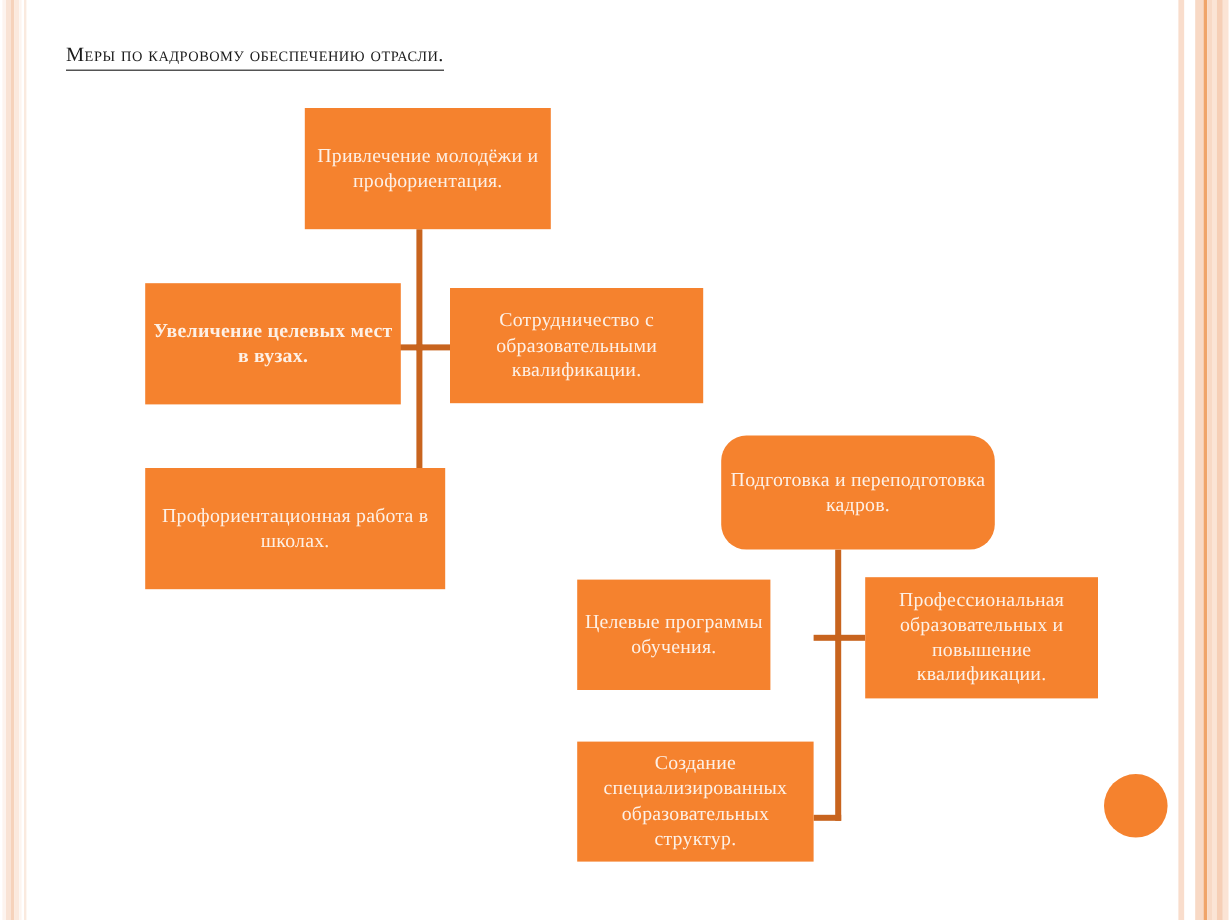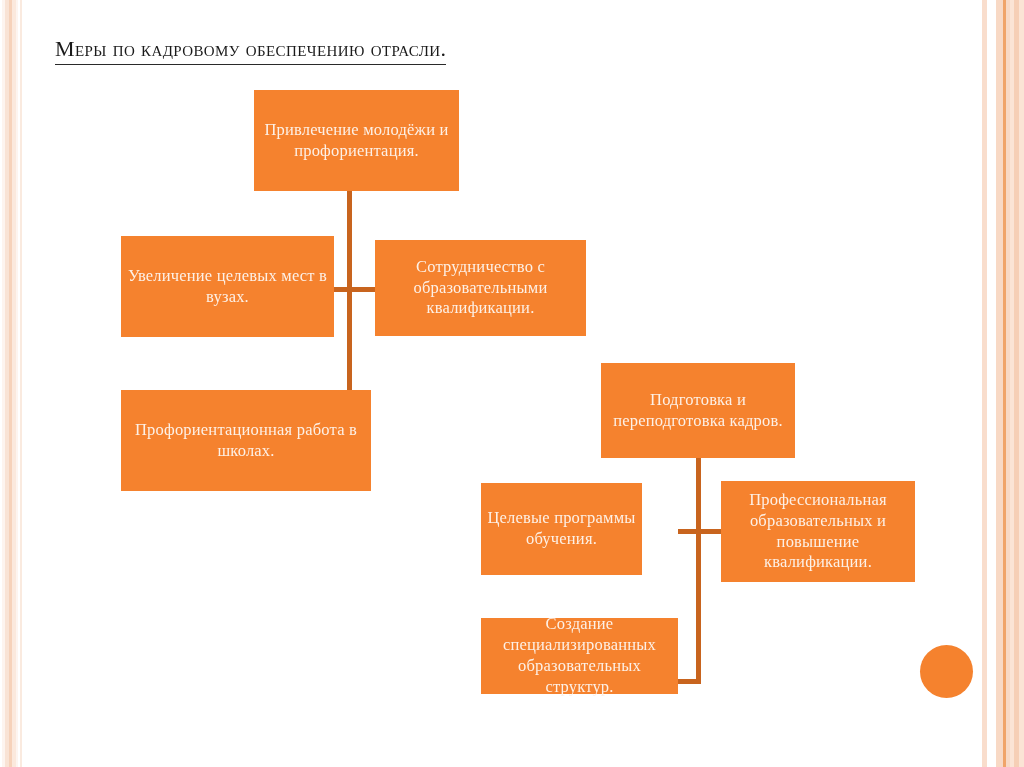--- a/index.html
+++ b/index.html
@@ -26,21 +26,21 @@
     pointer-events: none;
   }
   .left-stripes { position: absolute; top:0; left:0; width: 30px; height: 767px; }
   .right-stripes { position: absolute; top:0; right:0; width: 48px; height: 767px; }
 
   
   .slide-title {
     position: absolute;
     left: 55px;
     top: 36px;
-    font-size: 22px;
+    font-size: 17px;
     font-variant: small-caps;
     letter-spacing: 0.4px;
     color: #1a1a1a;
     border-bottom: 1.4px solid #2a2a2a;
     padding-bottom: 2px;
     white-space: nowrap;
     font-family: "Liberation Serif", "DejaVu Serif", serif;
   }
 
   
@@ -111,43 +111,43 @@
 
   <div class="conn" style="left:696px; top:458px; width:5px; height:226px;"></div>
   <div class="conn" style="left:678px; top:529px; width:23px; height:5px;"></div>
   <div class="conn" style="left:696px; top:529px; width:25px; height:5px;"></div>
   <div class="conn" style="left:678px; top:679px; width:23px; height:5px;"></div>
 
   <div class="node" style="left:254px; top:90px;  width:205px; height:101px;">
     <span>Привлечение молодёжи и профориентация.</span>
   </div>
 
-  <div class="node" style="left:121px; top:236px; width:213px; height:101px;">
+  <div class="node" style="left:121px; top:236px; width:213px; height:101px;font-weight:bold;">
     <span>Увеличение целевых мест в вузах.</span>
   </div>
 
   <div class="node" style="left:375px; top:240px; width:211px; height:96px;">
     <span>Сотрудничество с образовательными квалификации.</span>
   </div>
 
   <div class="node" style="left:121px; top:390px; width:250px; height:101px;">
     <span>Профориентационная работа в школах.</span>
   </div>
 
-  <div class="node" style="left:601px; top:363px; width:194px; height:95px;">
+  <div class="node" style="left:601px; top:363px; width:228px; height:95px;border-radius:21px;">
     <span>Подготовка и переподготовка кадров.</span>
   </div>
 
   <div class="node" style="left:481px; top:483px; width:161px; height:92px;">
     <span>Целевые программы обучения.</span>
   </div>
 
   <div class="node" style="left:721px; top:481px; width:194px; height:101px;">
     <span>Профессиональная образовательных и повышение квалификации.</span>
   </div>
 
-  <div class="node" style="left:481px; top:618px; width:197px; height:76px;">
+  <div class="node" style="left:481px; top:618px; width:197px; height:100px;">
     <span>Создание специализированных образовательных структур.</span>
   </div>
 
   <div class="accent-circle" style="left:920px; top:645px; width:53px; height:53px;"></div>
 
 </div>
 
 </body></html>

